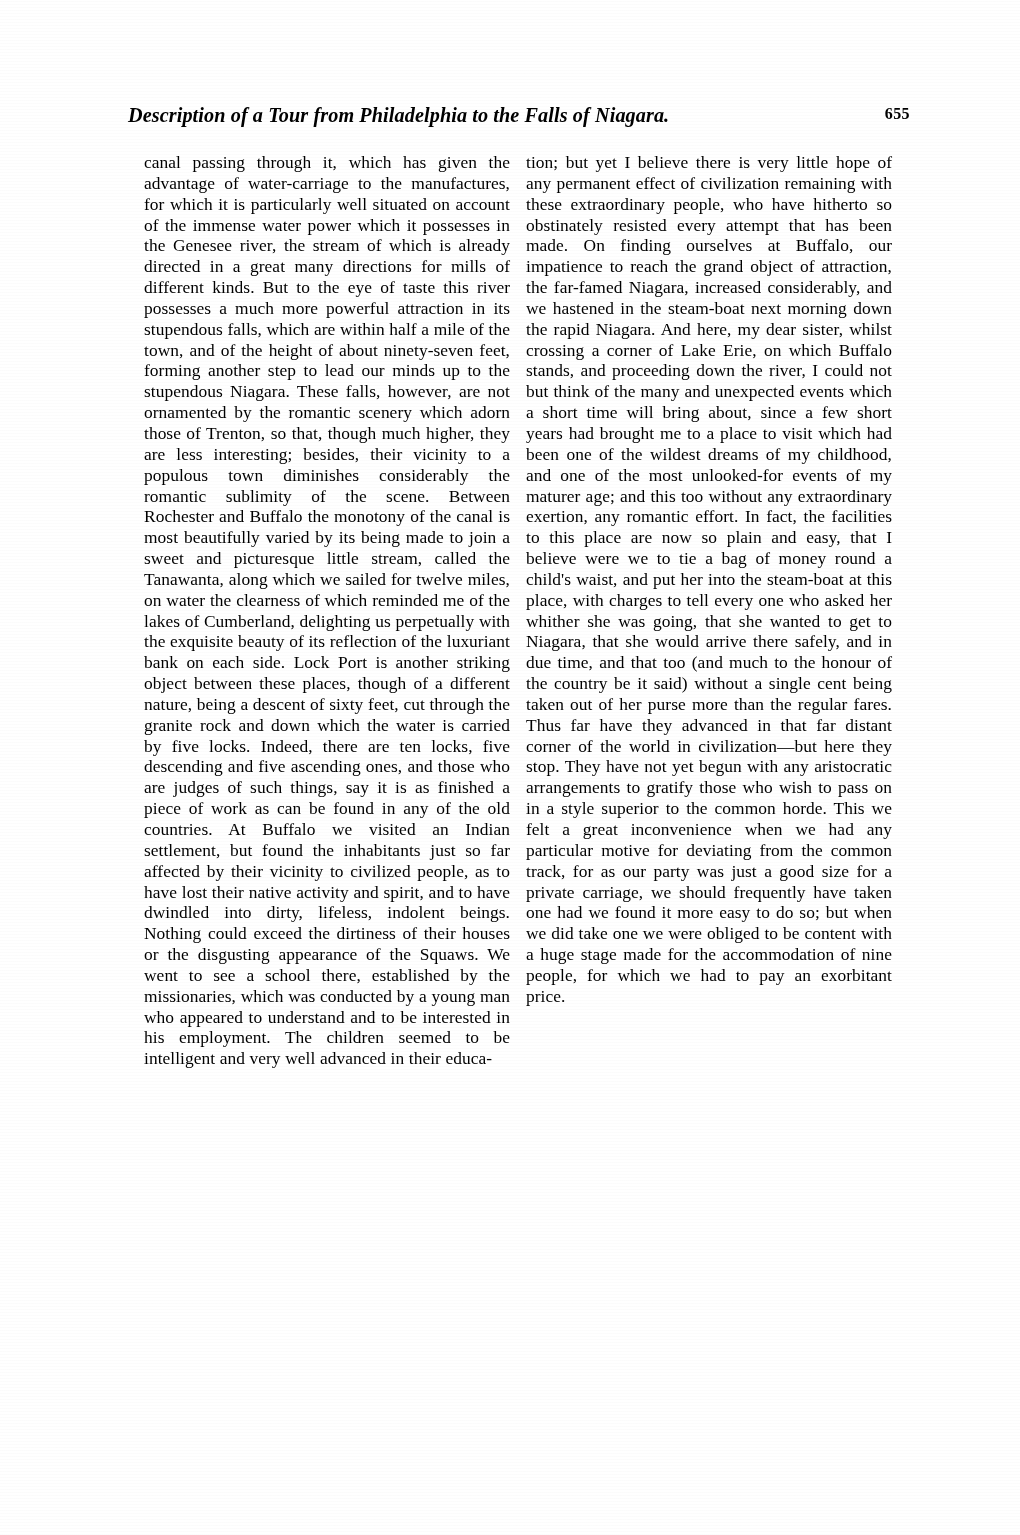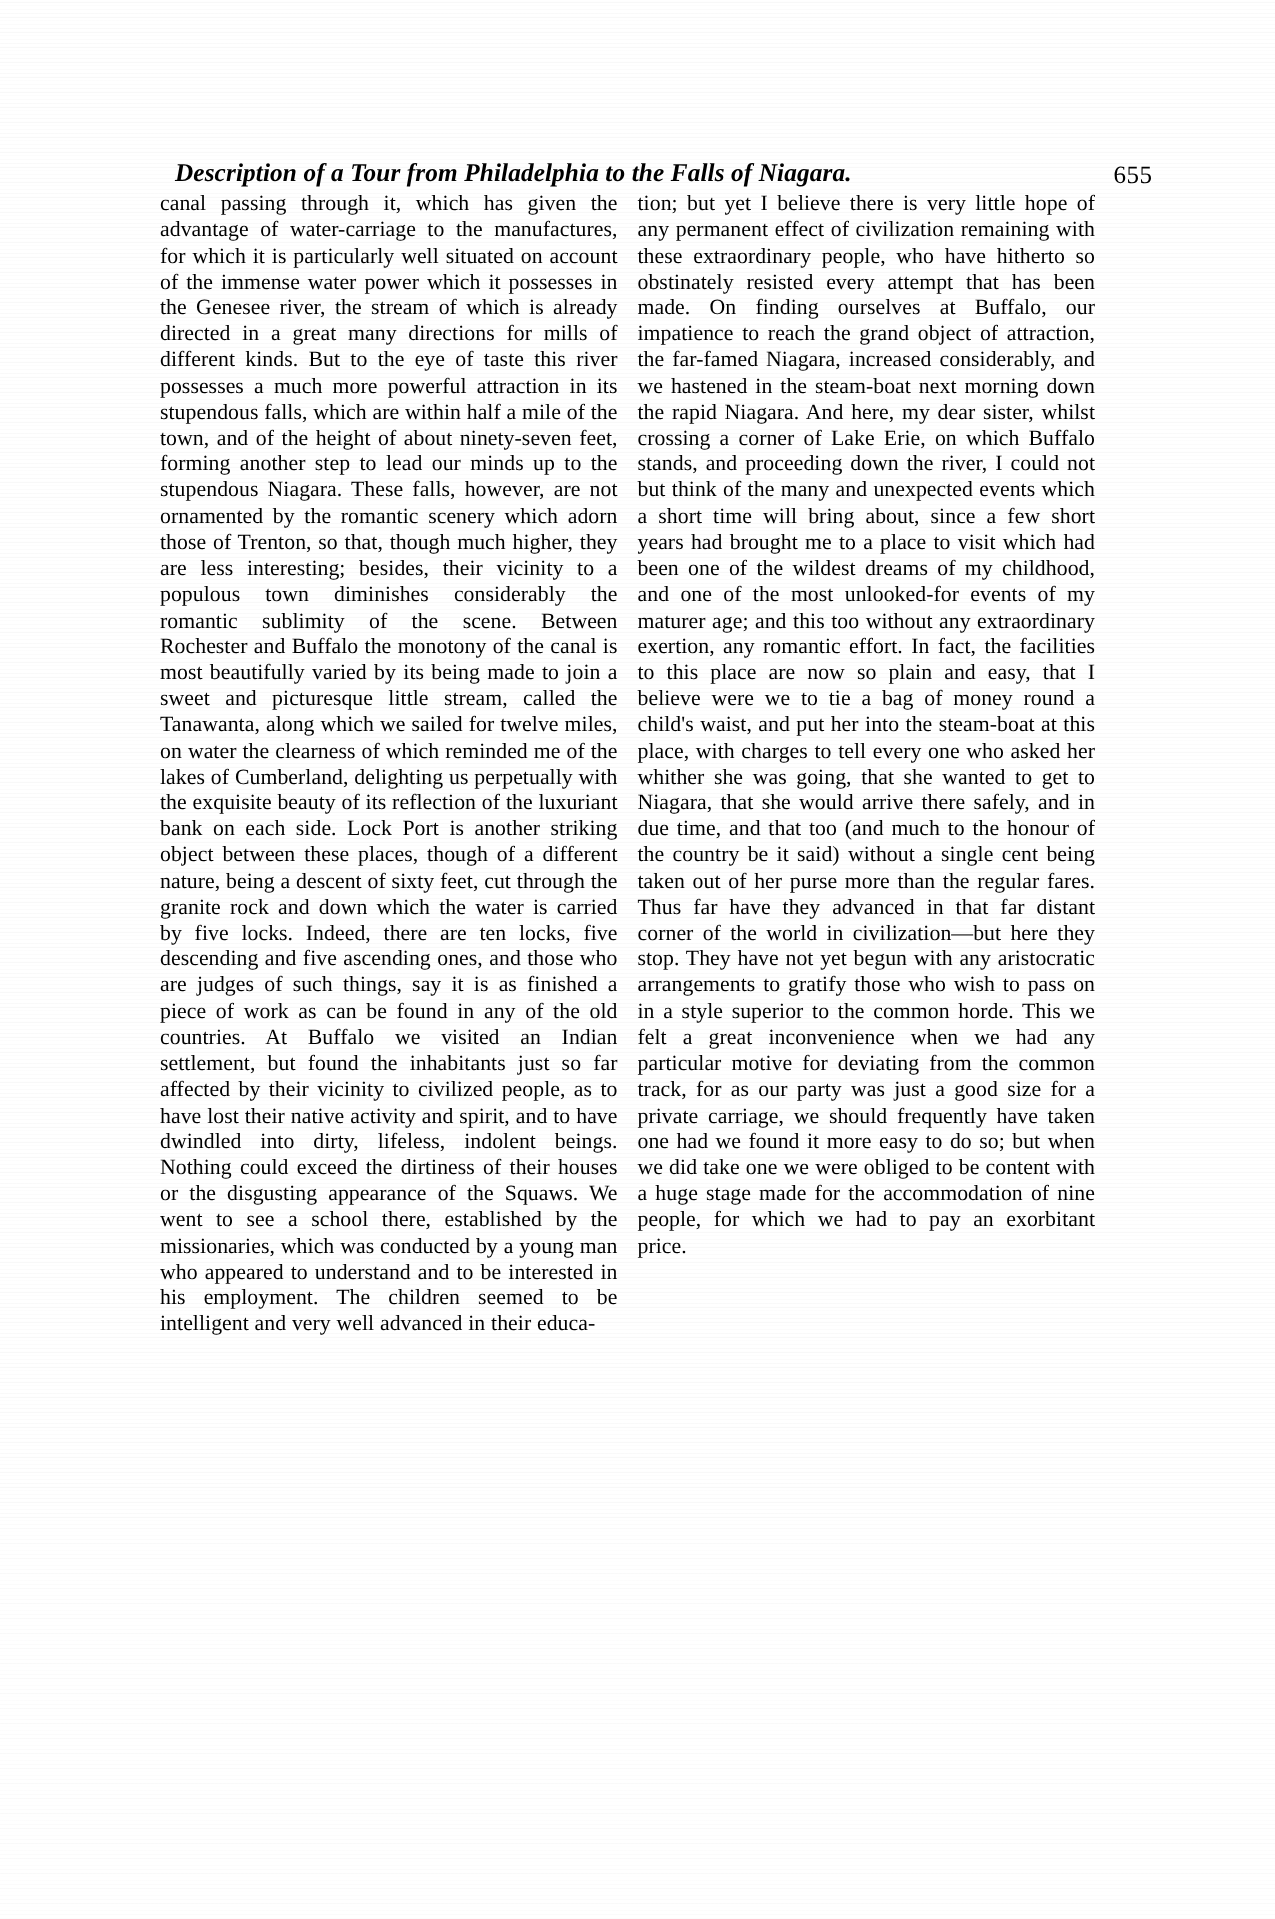--- a/index.html
+++ b/index.html
@@ -22,52 +22,51 @@
     left: 0;
     top: 0;
     width: 1020px;
     height: 1535px;
     background: #ffffff;
   }
 
   
   .running-head {
     position: absolute;
-    left: 140px;
+    left: 128px;
     top: 104px;
     width: 782px;
     height: 34px;
     display: flex;
     align-items: baseline;
     justify-content: flex-start;
-    margin-top: 24px;
   }
   .running-head-title {
     font-style: italic;
     font-weight: bold;
     font-size: 20.5px;
     letter-spacing: 0.1px;
     white-space: nowrap;
     transform: scaleX(0.985);
     transform-origin: left center;
   }
   .running-head-folio {
     position: absolute;
     right: 0;
     top: 1px;
-    font-size: 20px;
-    font-weight: normal;
+    font-size: 16px;
+    font-weight: bold;
     letter-spacing: 0.4px;
     text-align: center;
   }
 
   
   .columns {
     position: absolute;
-    left: 128px;
+    left: 144px;
     top: 152px;
     width: 782px;
     height: 1300px;
   }
   .col {
     position: absolute;
     top: 0;
     width: 366px;
     height: 1300px;
   }

